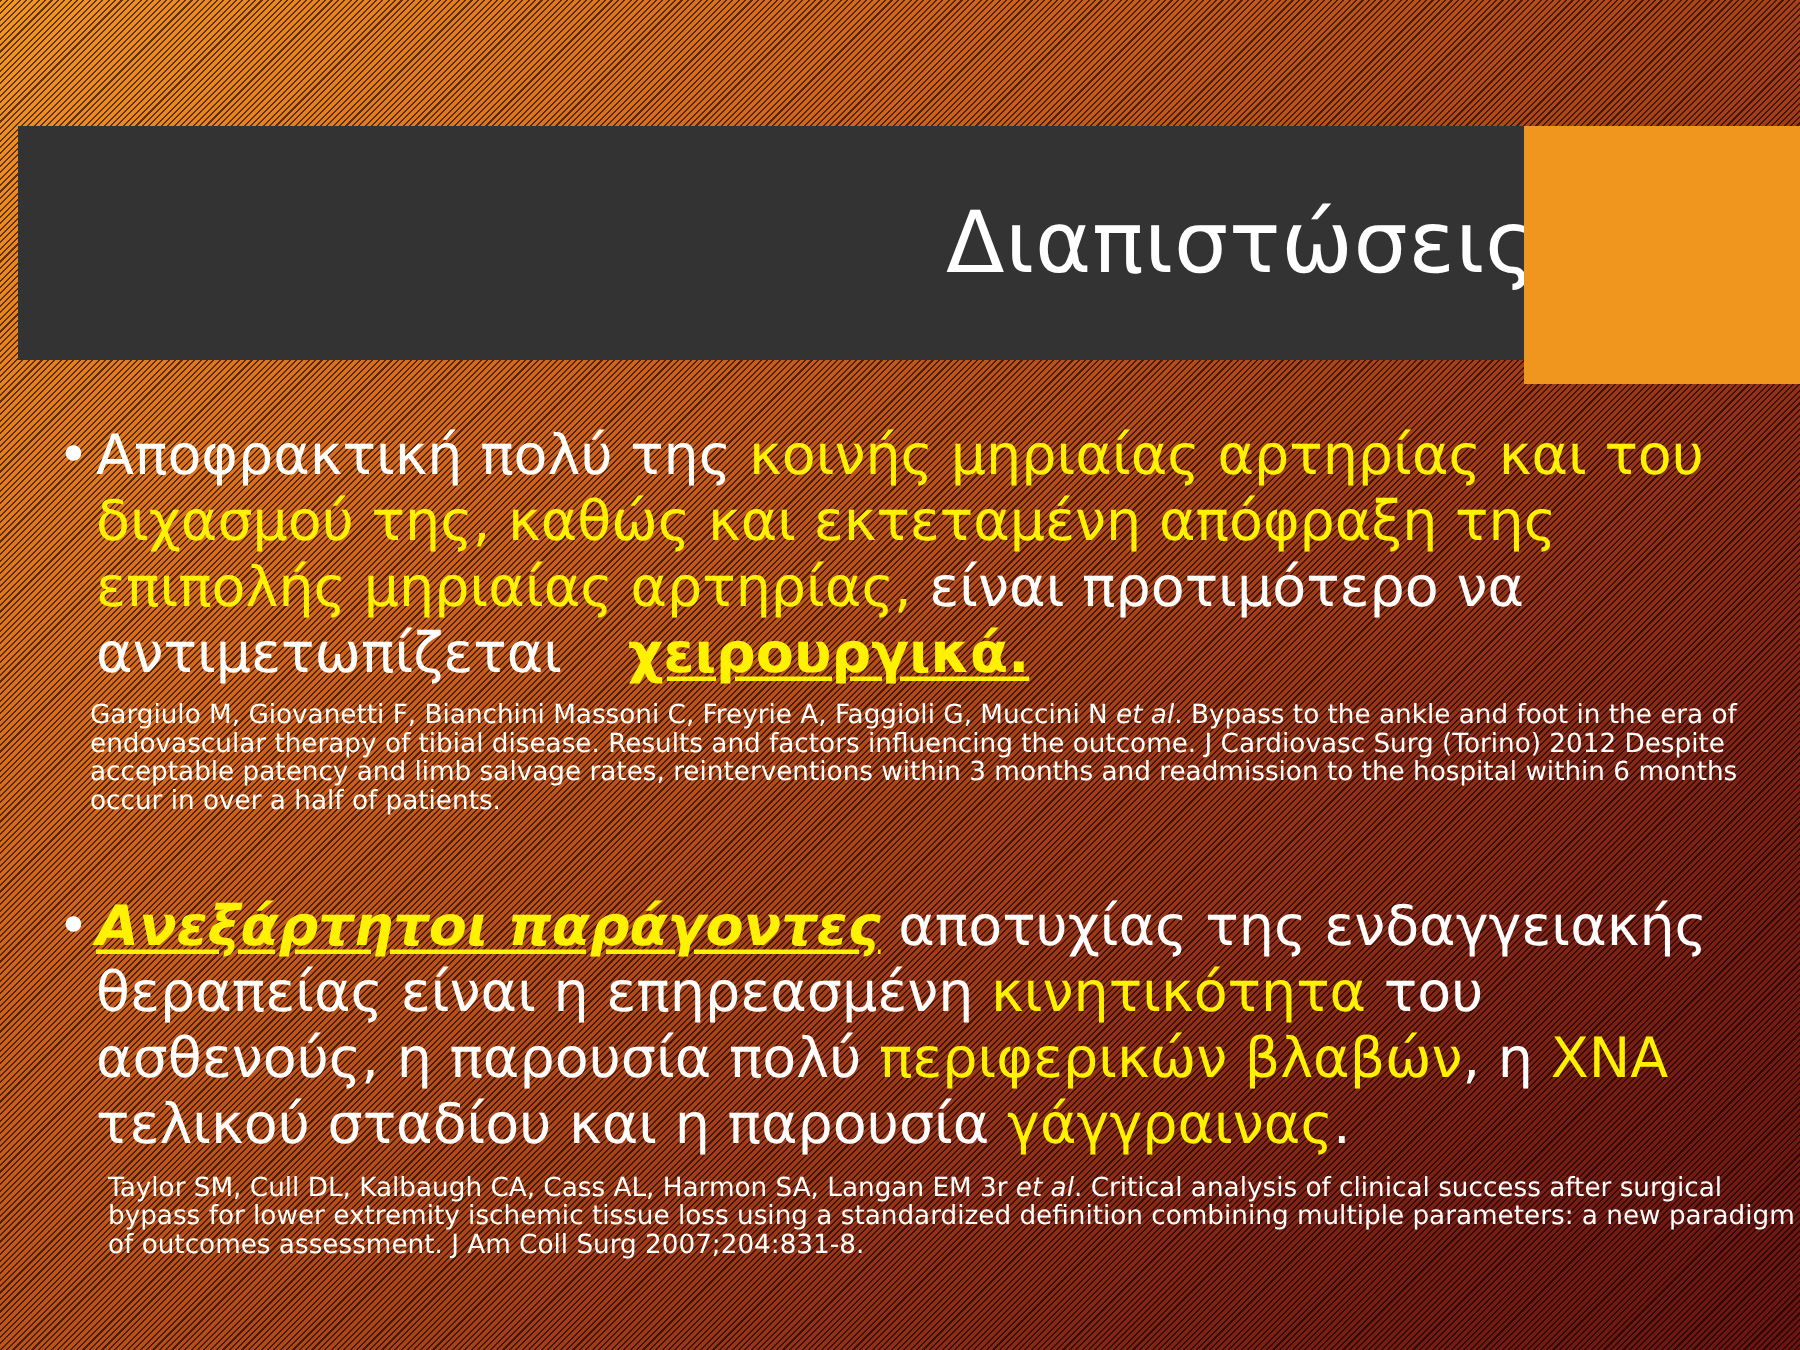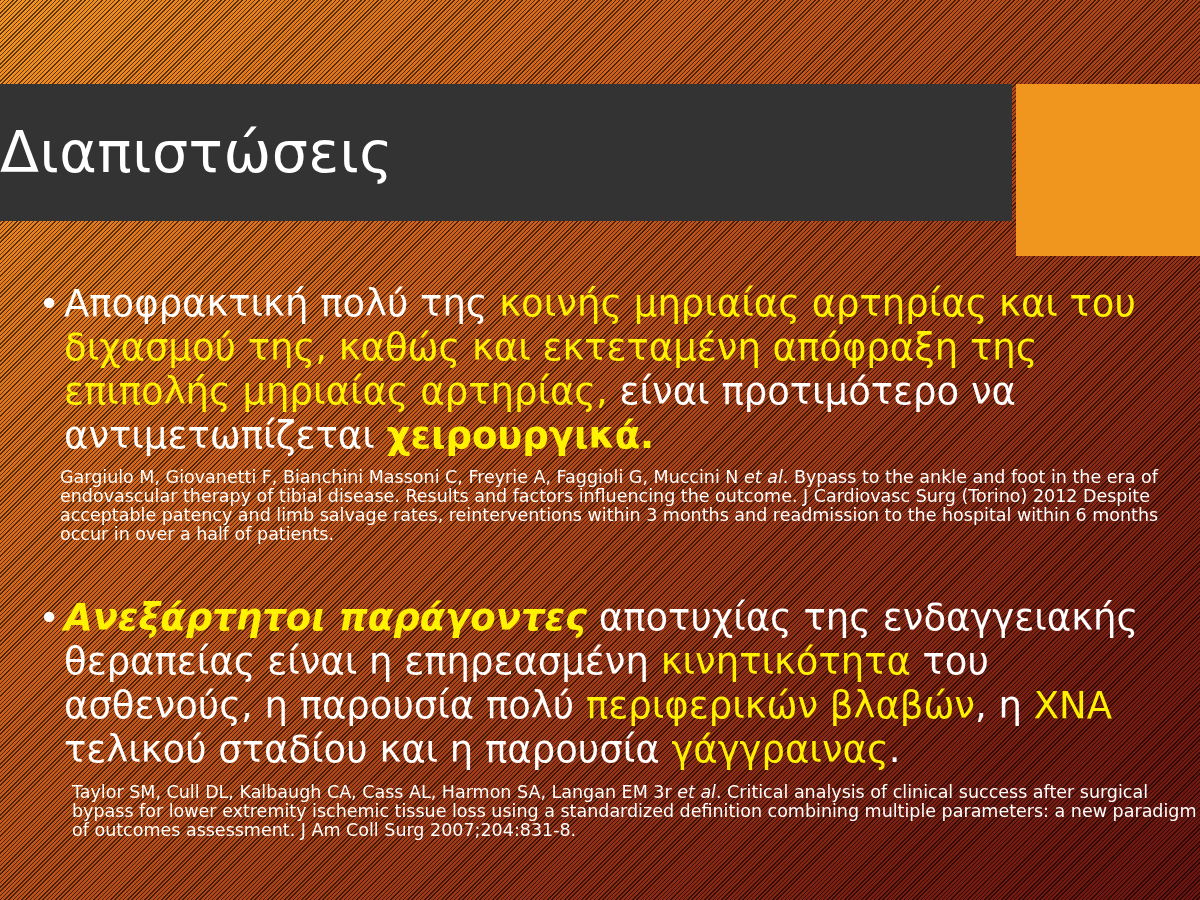--- a/index.html
+++ b/index.html
@@ -33,24 +33,24 @@
         rgba(0,0,0,0.62) 0px,
         rgba(0,0,0,0.62) 1px,
         rgba(0,0,0,0.0) 1px,
         rgba(0,0,0,0.0) 3px);
     pointer-events:none;
   }
 
   
   #title-band {
     position:absolute;
-    left:0; top:84px;
-    width:1012px; height:137px;
+    left:12px; top:84px;
+    width:1012px; height:156px;
     background:#333333;
-    display:flex; align-items:center; justify-content:flex-start;
+    display:flex; align-items:center; justify-content:flex-end;
     z-index:3;
   }
   #title-text {
     color:#FFFFFF;
     font-size:57px;
     font-weight:400;
     letter-spacing:0.5px;
     line-height:1;
     text-align:center;
     white-space:nowrap;
@@ -90,22 +90,22 @@
   }
 
   .bullet-text {
     color:#FFFFFF;
     font-size:37px;
     line-height:44px;
     font-weight:400;
     font-family:"DejaVu Sans", sans-serif;
   }
   .hl { color:#FFF200; }
-  .hl-u { color:#FFF200; font-weight:700; text-decoration-thickness:3px; text-underline-offset:3px; }
-  .hl-biu { color:#FFF200; font-weight:700; font-style:italic; text-decoration-thickness:3px; text-underline-offset:3px; }
+  .hl-u { color:#FFF200; font-weight:700; text-decoration:underline; text-decoration-thickness:3px; text-underline-offset:3px;margin-left:32px; }
+  .hl-biu { color:#FFF200; font-weight:700; font-style:italic; text-decoration:underline; text-decoration-thickness:3px; text-underline-offset:3px; }
 
   
   .citation {
     color:#FFFFFF;
     font-size:17.5px;
     line-height:19px;
     font-weight:400;
     font-family:"DejaVu Sans", sans-serif;
     padding-right:14px;
   }

